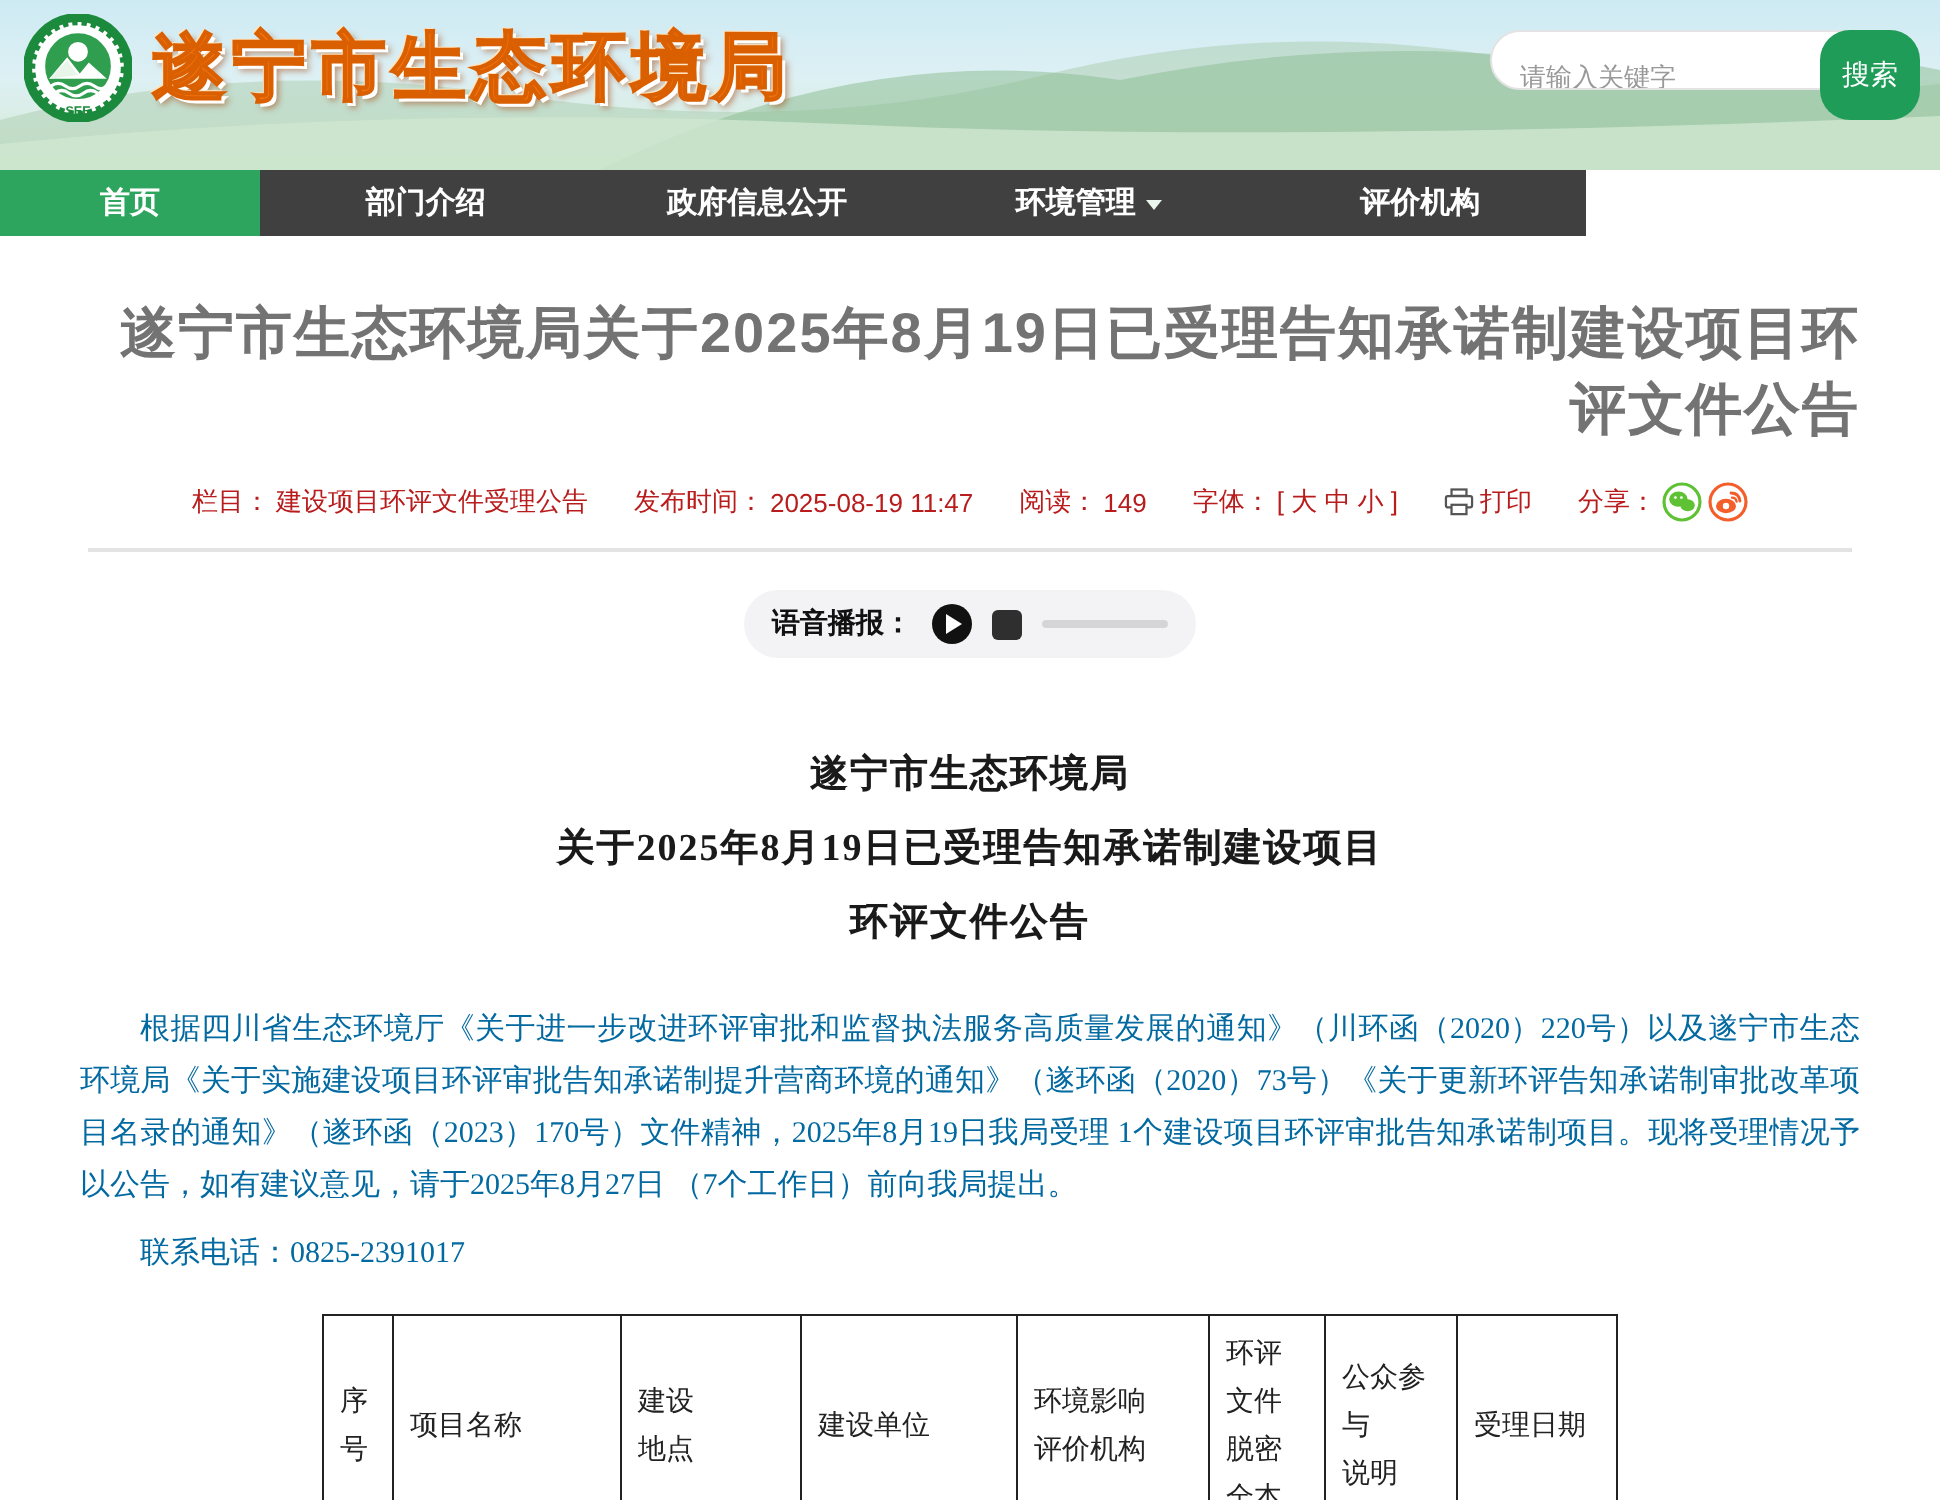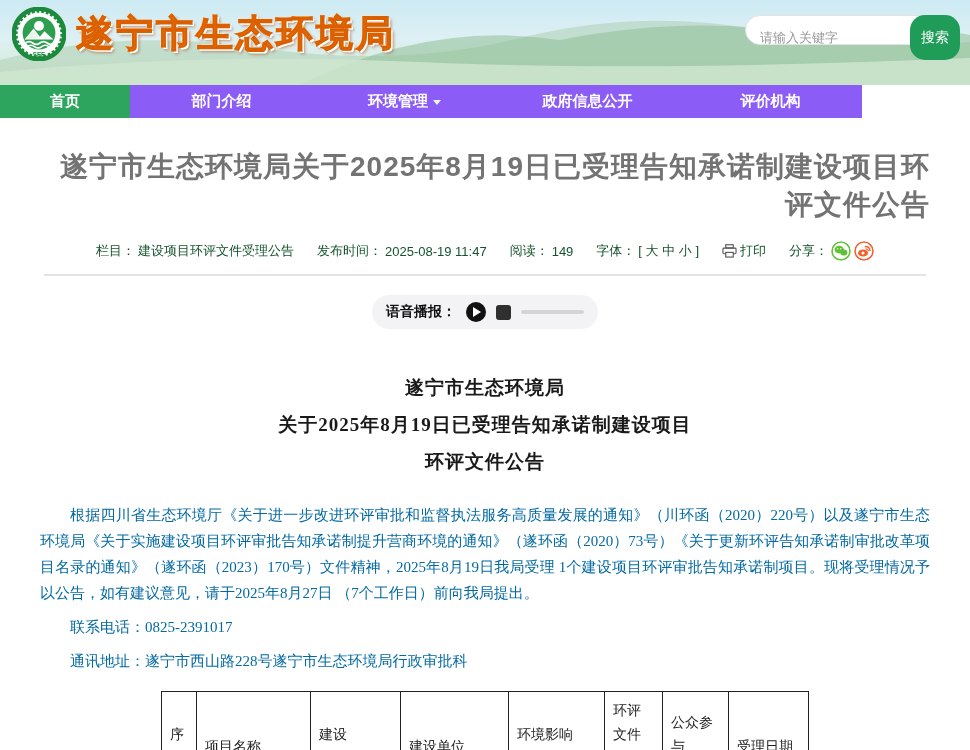--- a/index.html
+++ b/index.html
@@ -10,40 +10,40 @@
   .site-header{ position:relative; width:970px; height:85px; overflow:hidden;
     background:linear-gradient(180deg,#cdeaf3 0%,#ddf0f4 45%,#d9ecdf 78%,#cfe6d4 100%); }
   .hills{ position:absolute; left:0; top:0; width:100%; height:100%; }
   .brand{ position:absolute; left:12px; top:7px; display:flex; align-items:center; gap:10px; }
   .logo-svg{ width:54px; height:54px; display:block; }
   .site-title{ font-size:37px; font-weight:900; letter-spacing:3px; color:#f2730f;
     text-shadow:-1px -1px 0 #ffe3bd, 2px 2px 0 #ffffff, 3px 3px 3px rgba(160,60,0,.55);
     -webkit-text-stroke:1px #d95f00; }
   .search-wrap{ position:absolute; right:10px; top:15px; display:flex; align-items:center; }
   .search-input{ width:215px; height:30px; border:1px solid #e3e3e3; border-radius:15px;
-    background:#fff; padding:16px 52px 0 14px; font-size:13px; color:#333; outline:none;font-family:Liberation Serif, serif; }
+    background:#fff; padding:16px 52px 0 14px; font-size:13px; color:#333; outline:none; }
   .search-input::placeholder{ color:#999; }
   .search-btn{ position:absolute; right:0; top:0; height:45px; width:50px; border:none;
     border-radius:15px; background:#1f9d58; color:#fff; font-size:14px; cursor:pointer; }
 
   
-  .nav{ width:862px; height:33px; background:#8b5cf6; display:flex;font-family:Liberation Serif, serif; }
+  .nav{ width:793px; height:33px; background:#404040; display:flex;font-family:Liberation Serif, serif; }
   .nav-item{ height:33px; display:flex; align-items:center; justify-content:center; gap:5px;
     color:#fff; font-size:15px; font-weight:bold; cursor:pointer; }
   .nav-item:nth-child(1){ width:130px; }
   .nav-item:nth-child(n+2){ flex:1;text-align:center; }
   .nav-item.active{ background:#2ea55e; }
   .caret{ width:0; height:0; border-left:4px solid transparent; border-right:4px solid transparent;
     border-top:5px solid #eaf6ee; margin-top:2px; }
 
   
   .page-title{ margin:30px 40px 0; text-align:right; font-size:28px; font-weight:bold;
     color:#737373; letter-spacing:1px; }
   .meta{ margin-top:17px; display:flex; justify-content:center; align-items:center; gap:7px;
-    font-size:13px; color:#14532d;text-align:right; }
+    font-size:13px; color:#b91c1c;text-align:right; }
   .meta .grp{ display:flex; align-items:center; gap:3px; margin:0 8px; }
   .meta .clickable{ cursor:pointer; }
   .icon-print{ width:15px; height:14px; }
   .share-ico{ width:20px; height:20px; border-radius:50%; cursor:pointer; display:block; }
   .divider{ width:882px; margin:13px auto 0; border-top:2px solid #e3e3e3; }
 
   
   .tts{ width:226px; height:34px; margin:19px auto 0; background:#f3f3f5; border-radius:17px;
     display:flex; align-items:center; padding:0 14px; gap:10px;text-align:center; }
   .tts-label{ font-size:14px; font-weight:bold; color:#111; white-space:nowrap; }
@@ -103,25 +103,25 @@
 </div>
 
 <div class="nav">
   <div class="nav-item active">
     <span>首页</span>
   </div>
   <div class="nav-item">
     <span>部门介绍</span>
   </div>
   <div class="nav-item">
+    <span>政府信息公开</span>
+  </div>
+  <div class="nav-item">
     <span>环境管理</span>
     <span class="caret"></span>
-  </div>
-  <div class="nav-item">
-    <span>政府信息公开</span>
   </div>
   <div class="nav-item">
     <span>评价机构</span>
   </div>
 </div>
 
 <h1 class="page-title">遂宁市生态环境局关于2025年8月19日已受理告知承诺制建设项目环评文件公告</h1>
 
 <div class="meta">
   <span class="grp">
@@ -177,21 +177,20 @@
 </div>
 
 <div class="doc">
   <div class="doc-heading first">遂宁市生态环境局</div>
   <div class="doc-heading">关于2025年8月19日已受理告知承诺制建设项目</div>
   <div class="doc-heading">环评文件公告</div>
 
   <div class="doc-body">
     <p>根据四川省生态环境厅《关于进一步改进环评审批和监督执法服务高质量发展的通知》（川环函（2020）220号）以及遂宁市生态环境局《关于实施建设项目环评审批告知承诺制提升营商环境的通知》（遂环函（2020）73号）《关于更新环评告知承诺制审批改革项目名录的通知》（遂环函（2023）170号）文件精神，2025年8月19日我局受理 1个建设项目环评审批告知承诺制项目。现将受理情况予以公告，如有建议意见，请于2025年8月27日 （7个工作日）前向我局提出。</p>
     <p class="contact">联系电话：0825-2391017</p>
-    <p class="contact">通讯地址：遂宁市西山路228号遂宁市生态环境局行政审批科</p>
   </div>
 
   <div class="tbl-wrap">
     <table class="doc-table">
       <colgroup>
         <col style="width:35px">
           <col style="width:114px">
           <col style="width:90px">
           <col style="width:108px">
         <col style="width:96px">

